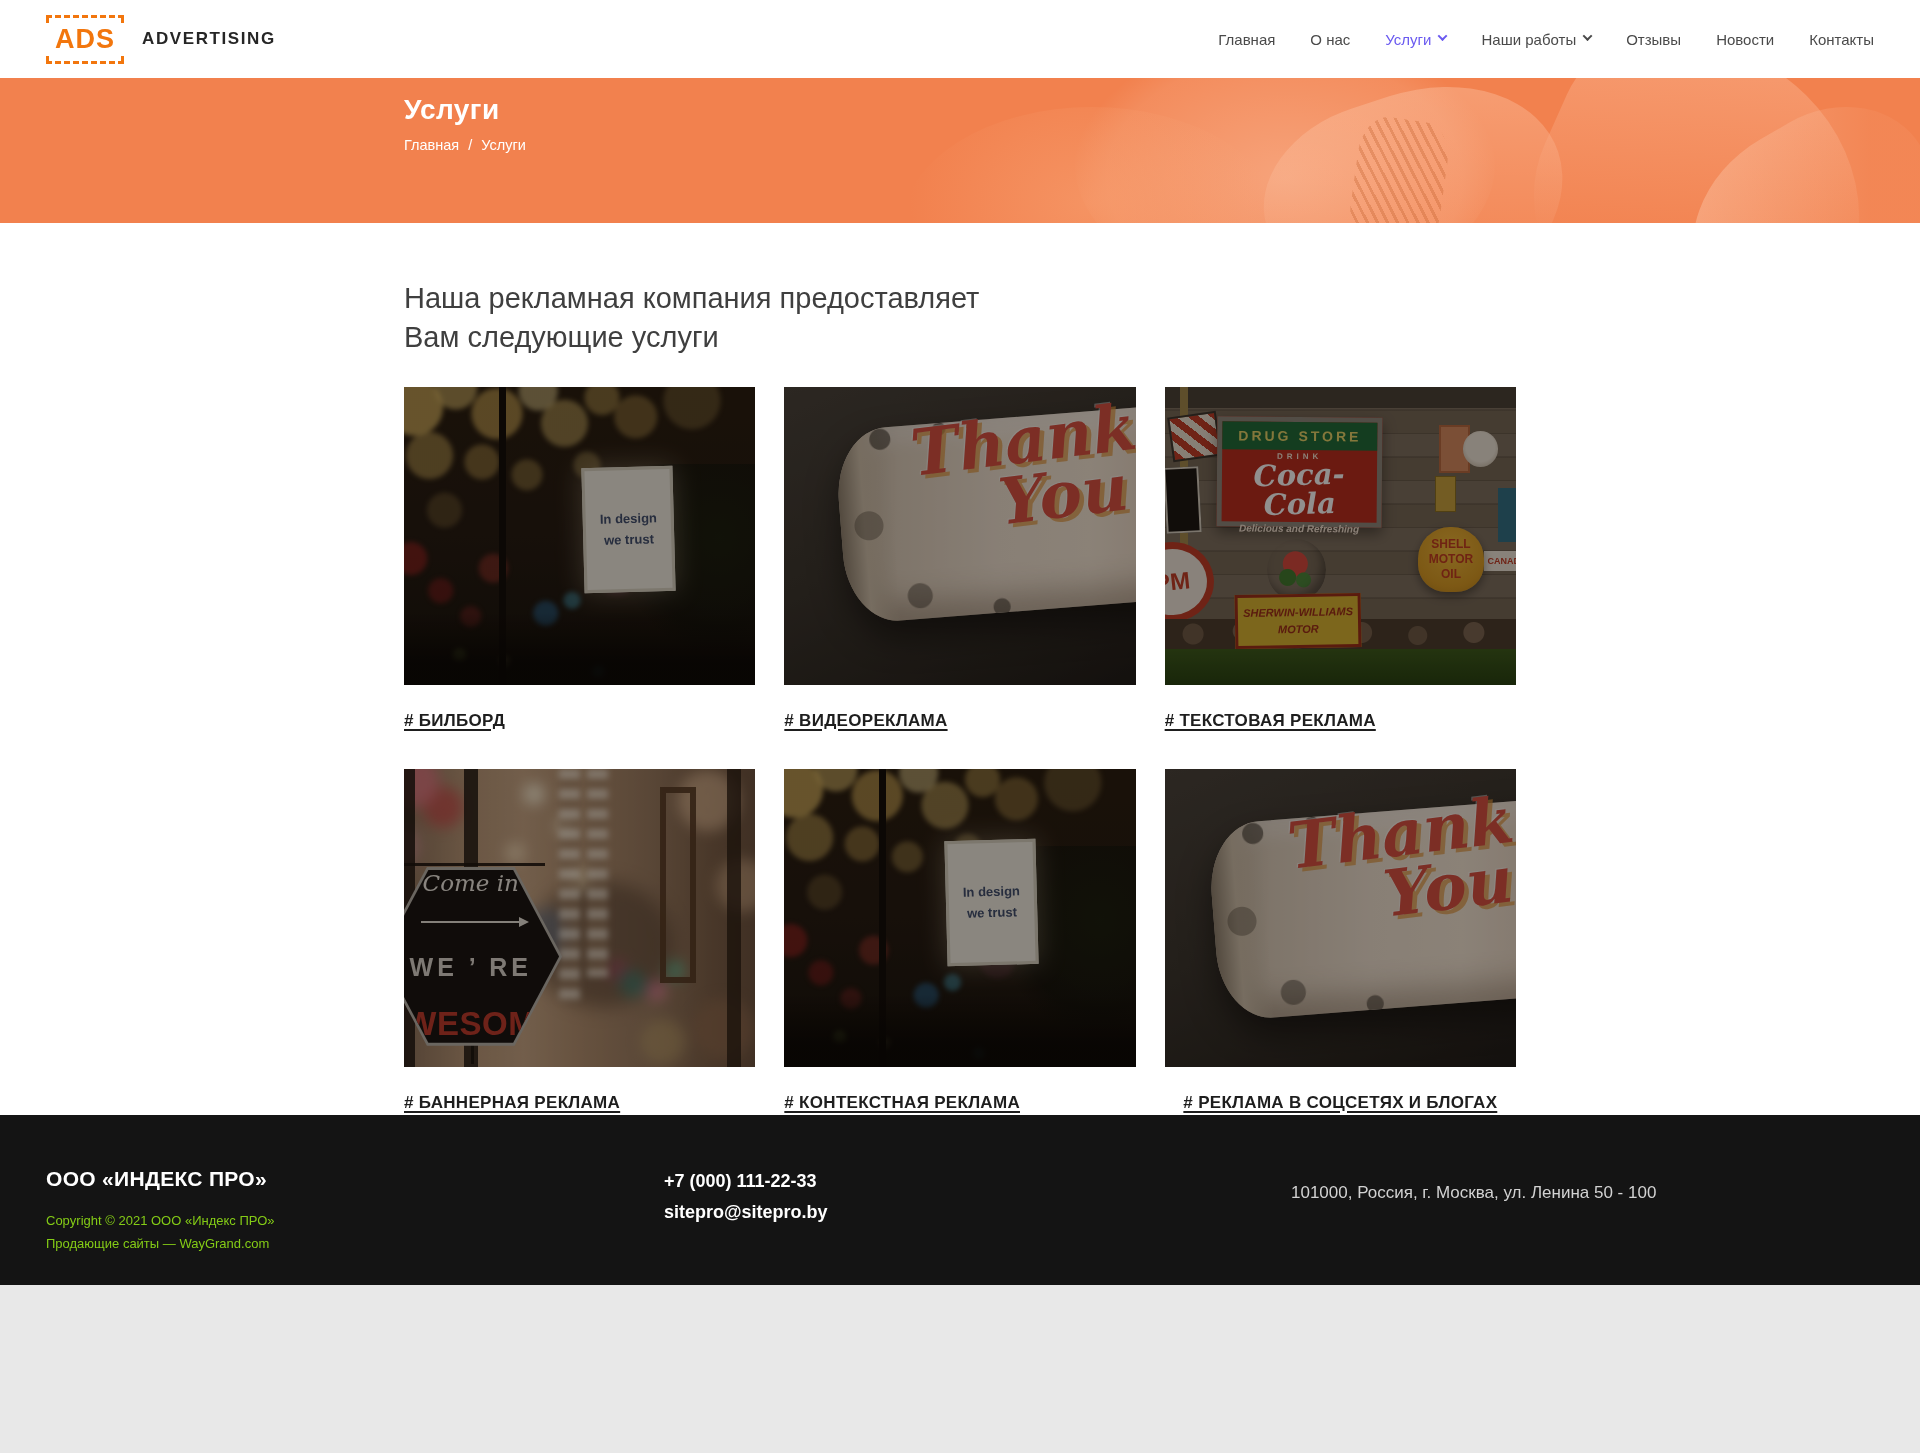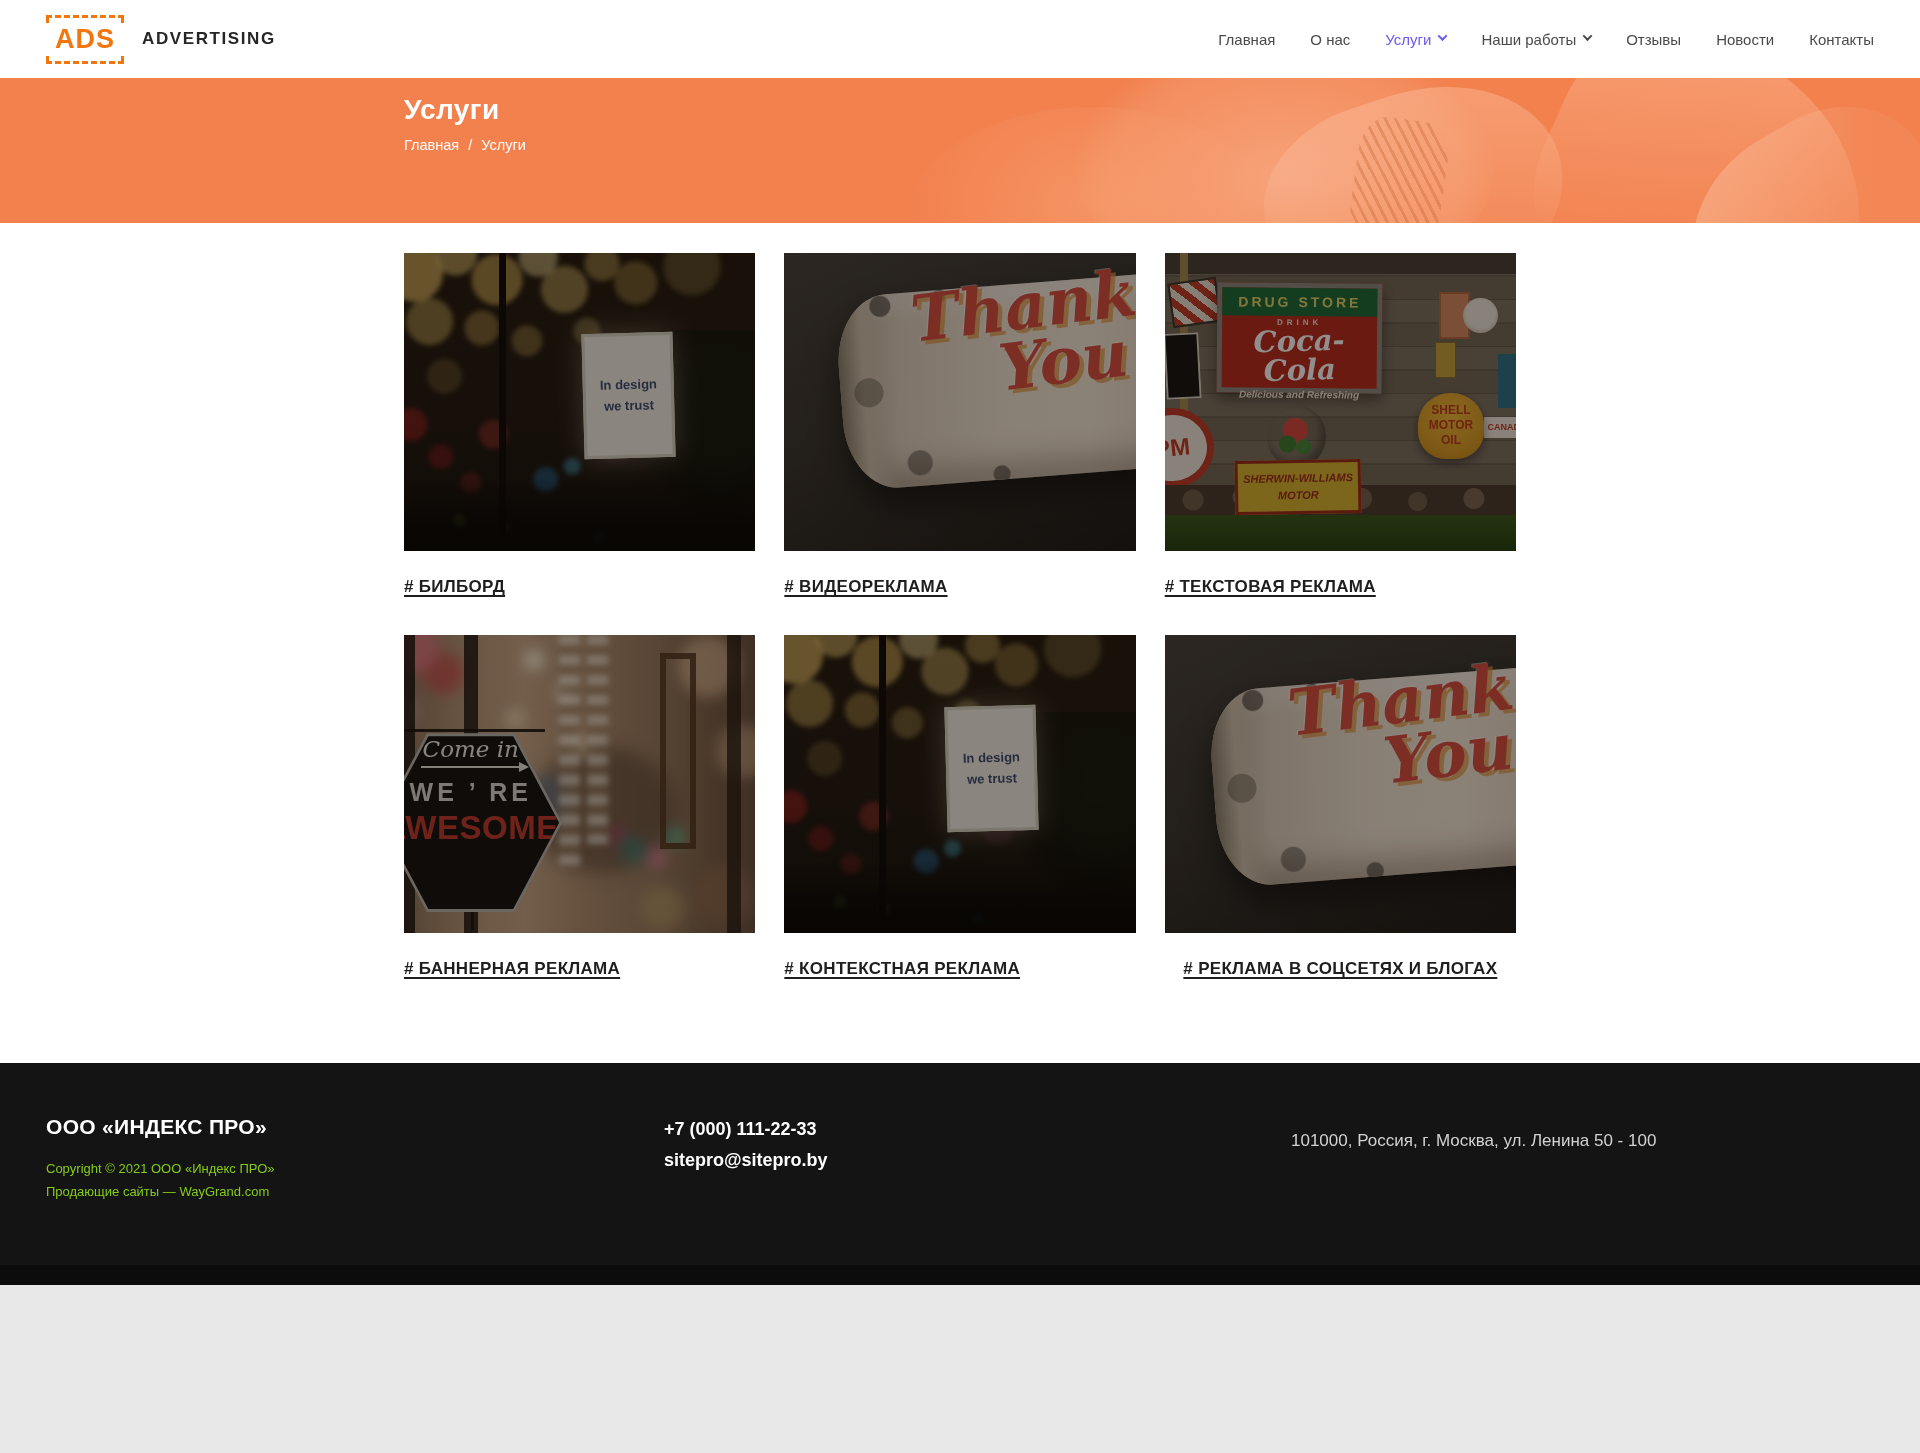--- a/index.html
+++ b/index.html
@@ -146,21 +146,21 @@
     radial-gradient(circle at 72% 88%, rgba(200,170,110,.5) 0 22px, transparent 23px); }
   .aw-braid { position:absolute; left:44%; top:0; width:6%; height:78%; background:repeating-linear-gradient(180deg, rgba(245,235,220,.7) 0 10px, rgba(160,130,100,.55) 10px 20px); filter:blur(3px); }
   .aw-braid2 { left:52%; height:70%; }
   .aw-bar0 { position:absolute; left:0; top:0; bottom:0; width:3%; background:rgba(28,20,14,.85); }
   .aw-bar1 { position:absolute; left:17%; top:0; bottom:0; width:4%; background:rgba(30,22,16,.85); }
   .aw-ladder { position:absolute; right:17%; top:6%; width:10%; height:66%; border:6px solid rgba(85,58,34,.9); }
   .aw-barR { position:absolute; right:4%; top:0; bottom:0; width:4%; background:rgba(40,28,18,.8); }
   .aw-rod { position:absolute; left:-2%; top:31.5%; width:42%; height:3px; background:rgba(25,18,12,.9); z-index:3; }
   .aw-hexwrap { position:absolute; left:-7%; top:33%; width:52%; height:60%; z-index:4; }
   .hex-outer { position:absolute; inset:0; background:#b9b4ac; clip-path:polygon(26% 0,74% 0,100% 50%,74% 100%,26% 100%,0 50%); }
-  .hex-inner { position:absolute; inset:3px; background:#15120f; clip-path:polygon(26% 0,74% 0,100% 50%,74% 100%,26% 100%,0 50%); display:flex; flex-direction:column; align-items:center; justify-content:flex-start; }
+  .hex-inner { position:absolute; inset:3px; background:#15120f; clip-path:polygon(26% 0,74% 0,100% 50%,74% 100%,26% 100%,0 50%); display:flex; flex-direction:column; align-items:center; justify-content:space-between; }
   .aw-comein { font-family:"DejaVu Serif",serif; font-style:italic; color:#f0ece4; font-size:23px; }
   .aw-arrow { width:56%; height:2px; background:#e8e4da; position:relative; margin:4px 0 10px; }
   .aw-arrow:after { content:""; position:absolute; right:-9px; top:-4px; border-left:10px solid #e8e4da; border-top:5px solid transparent; border-bottom:5px solid transparent; }
   .aw-were { color:#dcd8d0; font-weight:700; font-size:25px; letter-spacing:4px; }
   .aw-awesome { color:#c0392b; font-weight:800; font-size:33px; letter-spacing:0.5px; margin-top:2px; }
   .aw-hook { position:absolute; left:19%; bottom:1%; width:3px; height:7%; background:#1a140e; z-index:3; }
 
   
   .footer { flex:none; height:222px; background:#141414; color:#fff; position:relative; padding:52px 46px 0; }
   .footer-grid { display:grid; grid-template-columns:618px 627px 1fr; }
@@ -224,20 +224,24 @@
       <div class="breadcrumb">
         <a>Главная</a>
         <span>/</span>
         <span>Услуги</span>
       </div>
     </div>
   </div>
 
   <div class="main">
     <div class="container">
+      <div class="main-heading">
+        <span>Наша рекламная компания предоставляет</span><br>
+        <span>Вам следующие услуги</span>
+      </div>
 
       <div class="grid">
 
         <div class="card">
           <div class="card-image sc-billboard">
             <div class="bb-bokeh"></div>
             <div class="bb-pole"></div>
             <div class="bb-tree"></div>
             <div class="bb-sign">
                 <span>In design we trust</span>

